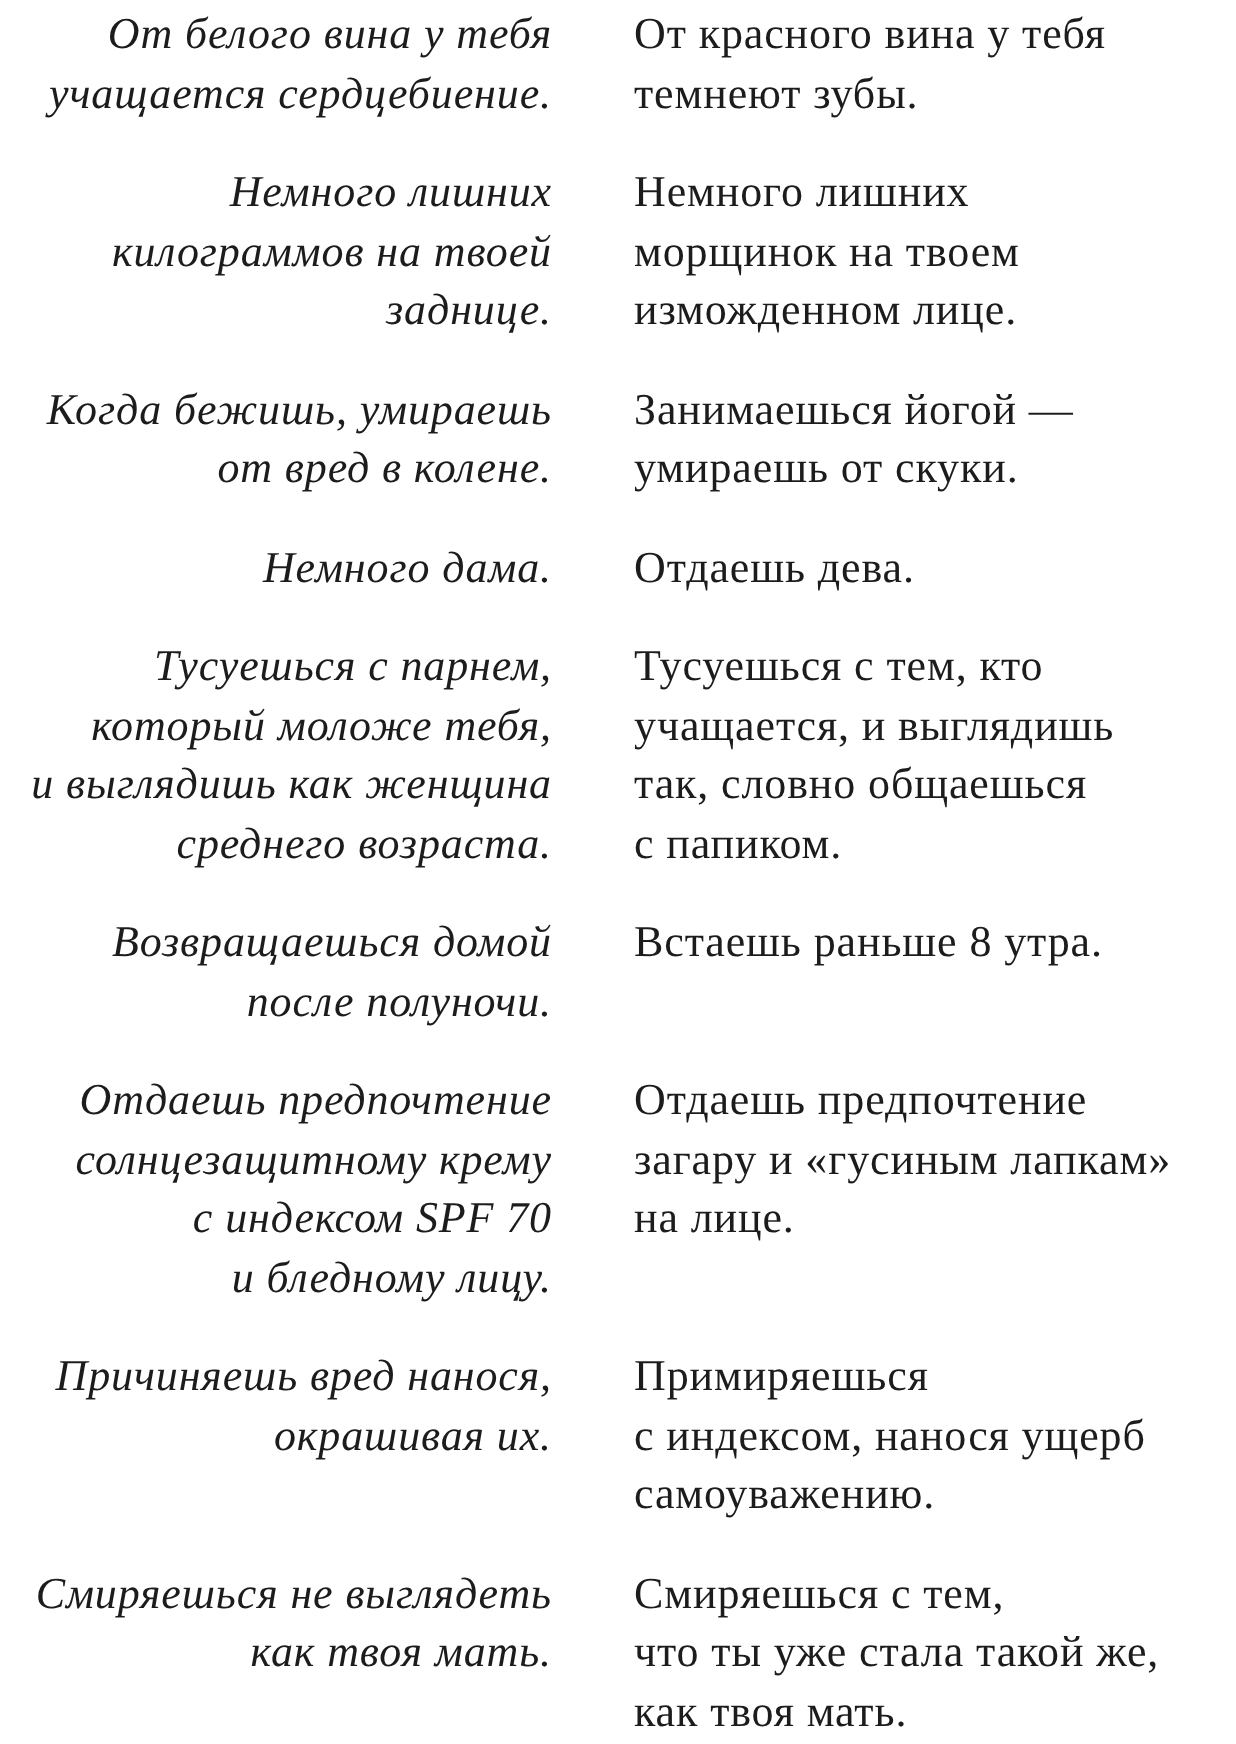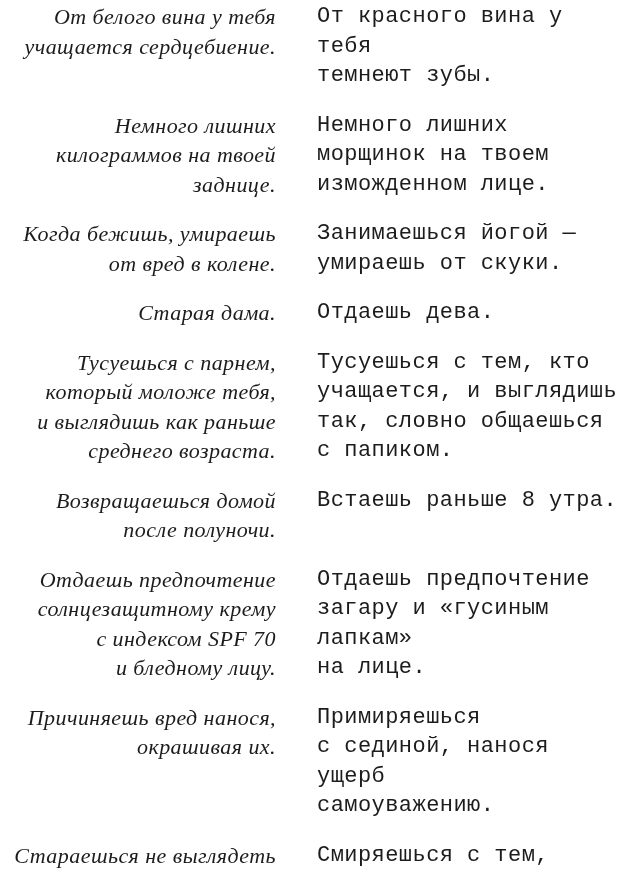--- a/index.html
+++ b/index.html
@@ -36,21 +36,20 @@
     letter-spacing: 0.02em;
     white-space: pre-line;
   }
   .cell.left {
     font-style: italic;
     text-align: right;
   }
   .cell.right {
     font-style: normal;
     text-align: left;
-    font-family: Liberation Mono, monospace;
   }
 </style>
 </head>
 <body>
 
 <div class="page">
   <div class="rows">
 
     <div class="row">
       <div class="cell left">От белого вина у тебя
@@ -69,28 +68,28 @@
     </div>
 
     <div class="row">
       <div class="cell left">Когда бежишь, умираешь
 от вред в колене.</div>
       <div class="cell right">Занимаешься йогой —
 умираешь от скуки.</div>
     </div>
 
     <div class="row">
-      <div class="cell left">Старая дама.</div>
+      <div class="cell left">Немного дама.</div>
       <div class="cell right">Отдаешь дева.</div>
     </div>
 
     <div class="row">
       <div class="cell left">Тусуешься с парнем,
 который моложе тебя,
-и выглядишь как раньше
+и выглядишь как женщина
 среднего возраста.</div>
       <div class="cell right">Тусуешься с тем, кто
 учащается, и выглядишь
 так, словно общаешься
 с папиком.</div>
     </div>
 
     <div class="row">
       <div class="cell left">Возвращаешься домой
 после полуночи.</div>
@@ -104,26 +103,26 @@
 и бледному лицу.</div>
       <div class="cell right">Отдаешь предпочтение
 загару и «гусиным лапкам»
 на лице.</div>
     </div>
 
     <div class="row">
       <div class="cell left">Причиняешь вред нанося,
 окрашивая их.</div>
       <div class="cell right">Примиряешься
-с сединой, нанося ущерб
+с индексом, нанося ущерб
 самоуважению.</div>
     </div>
 
     <div class="row">
-      <div class="cell left">Стараешься не выглядеть
+      <div class="cell left">Смиряешься не выглядеть
 как твоя мать.</div>
       <div class="cell right">Смиряешься с тем,
 что ты уже стала такой же,
 как твоя мать.</div>
     </div>
 
   </div>
 </div>
 
 </body></html>

